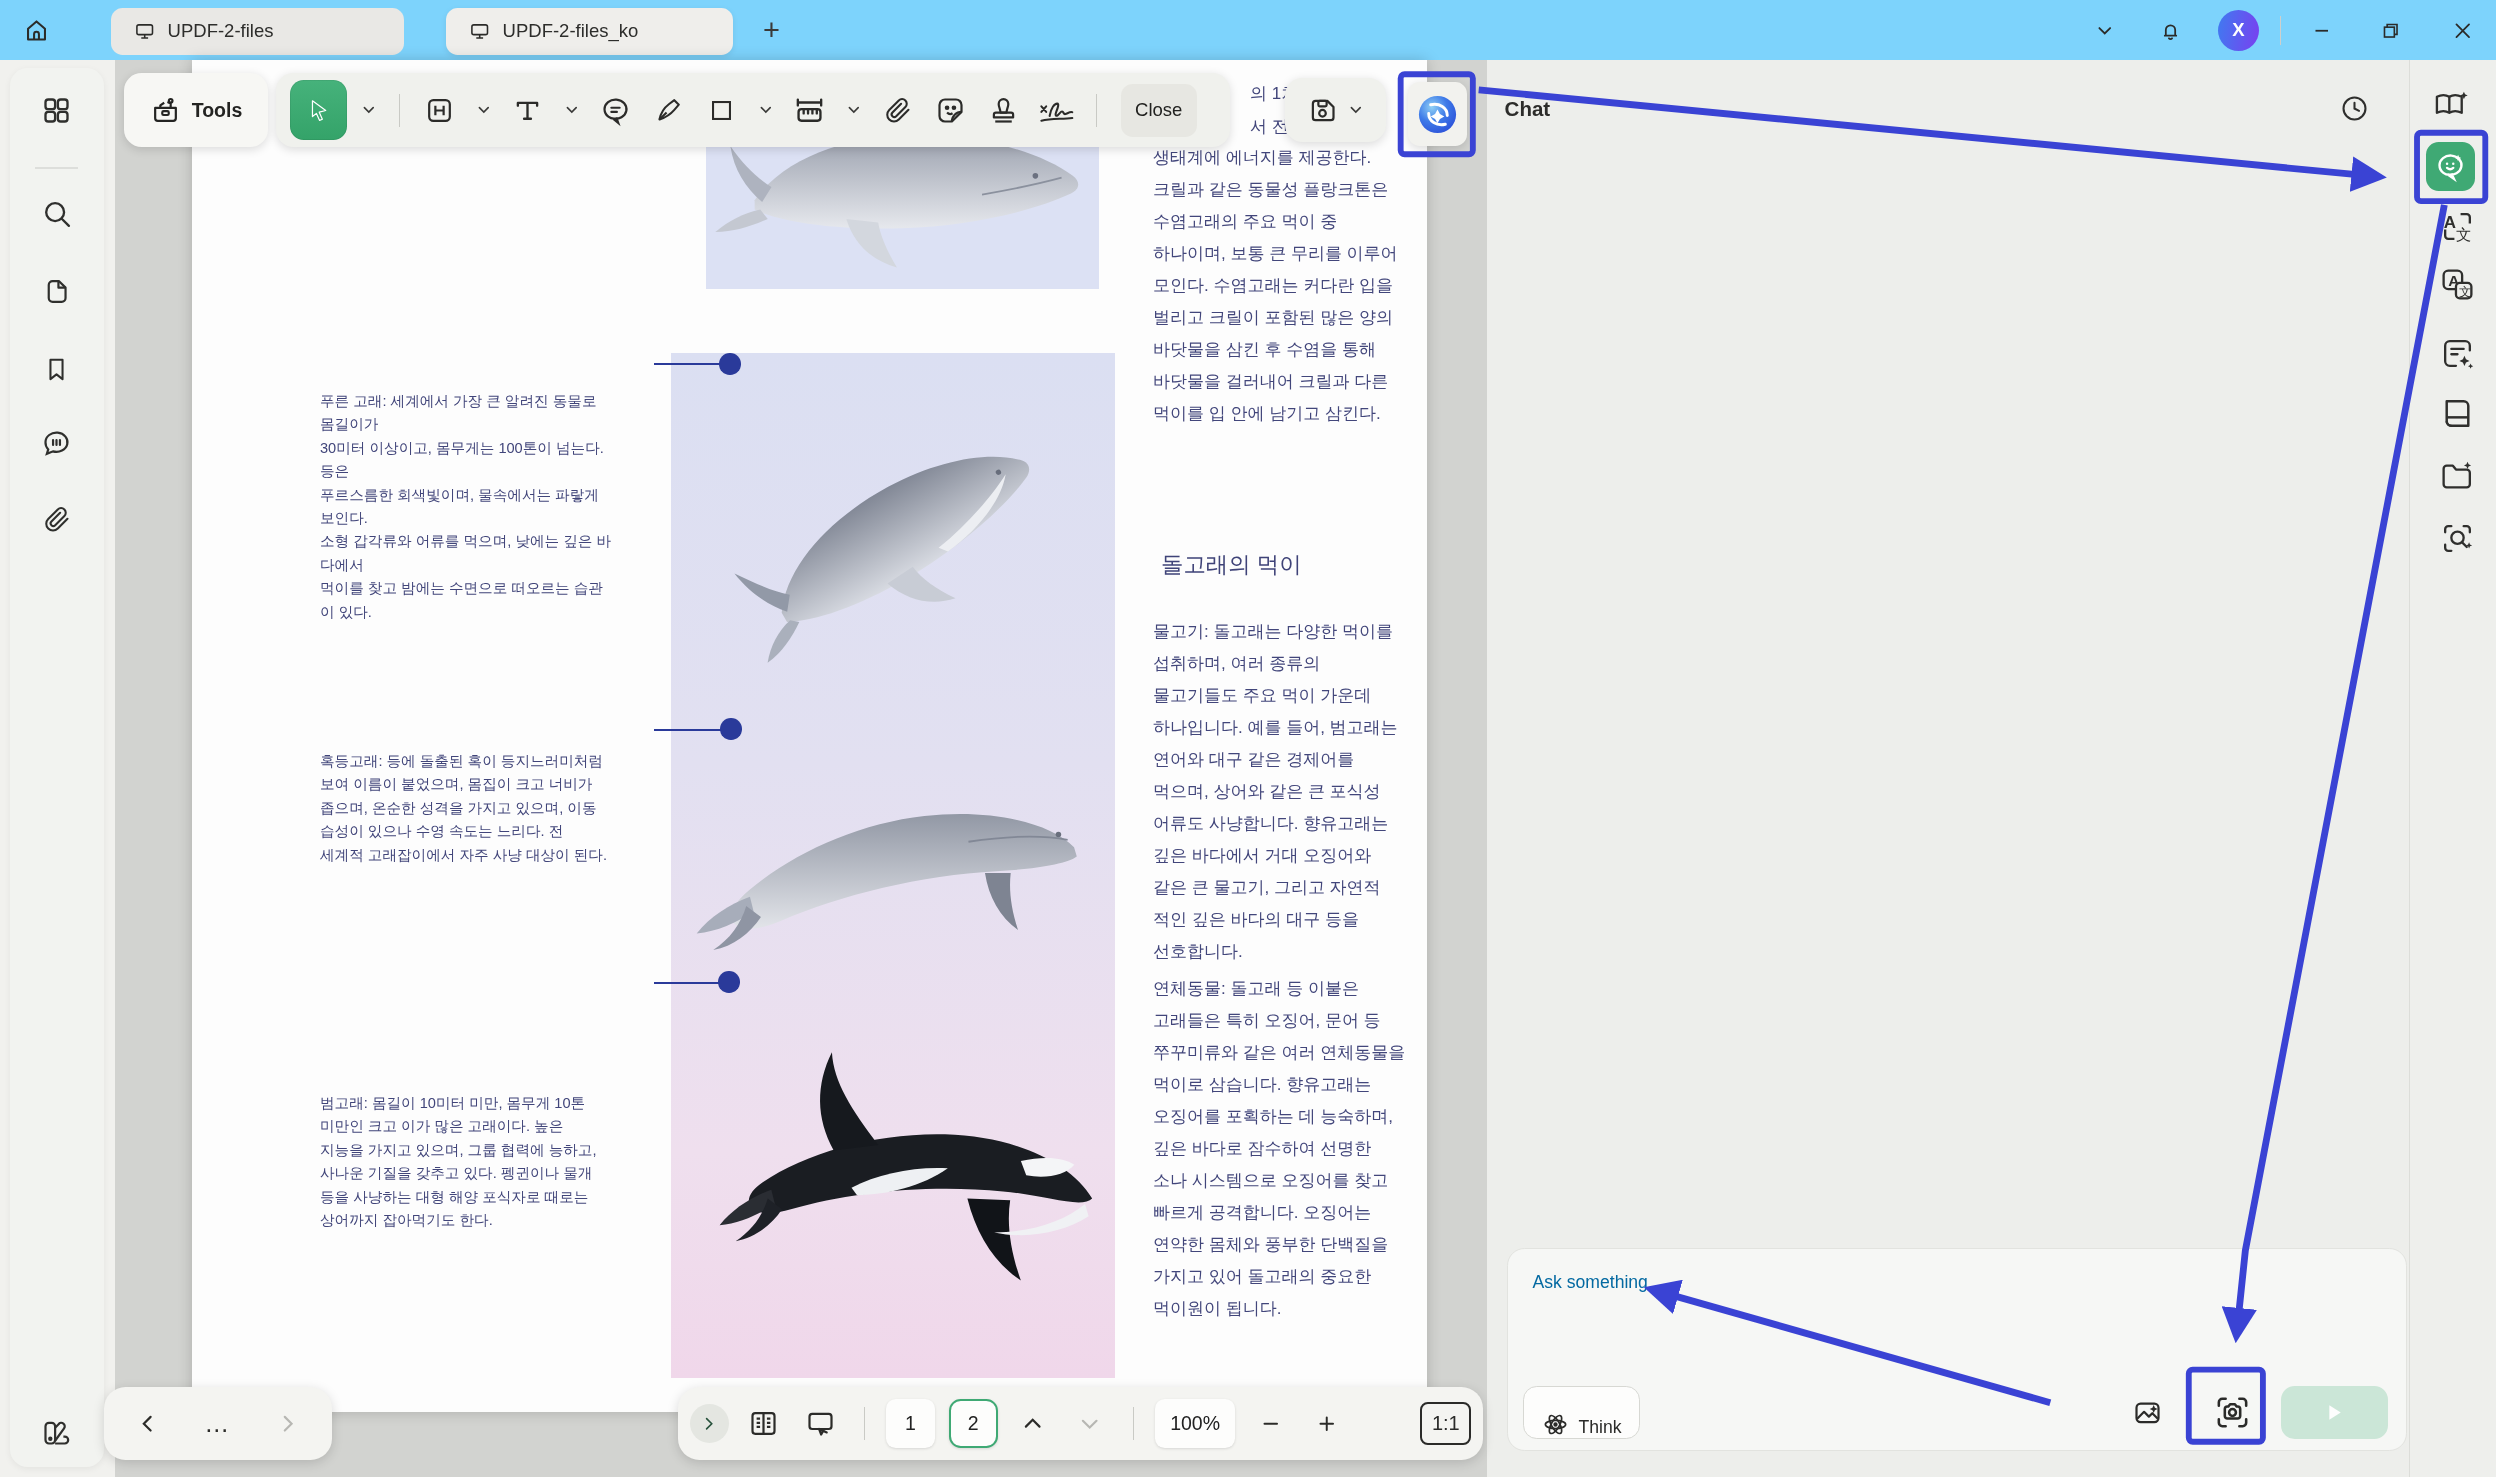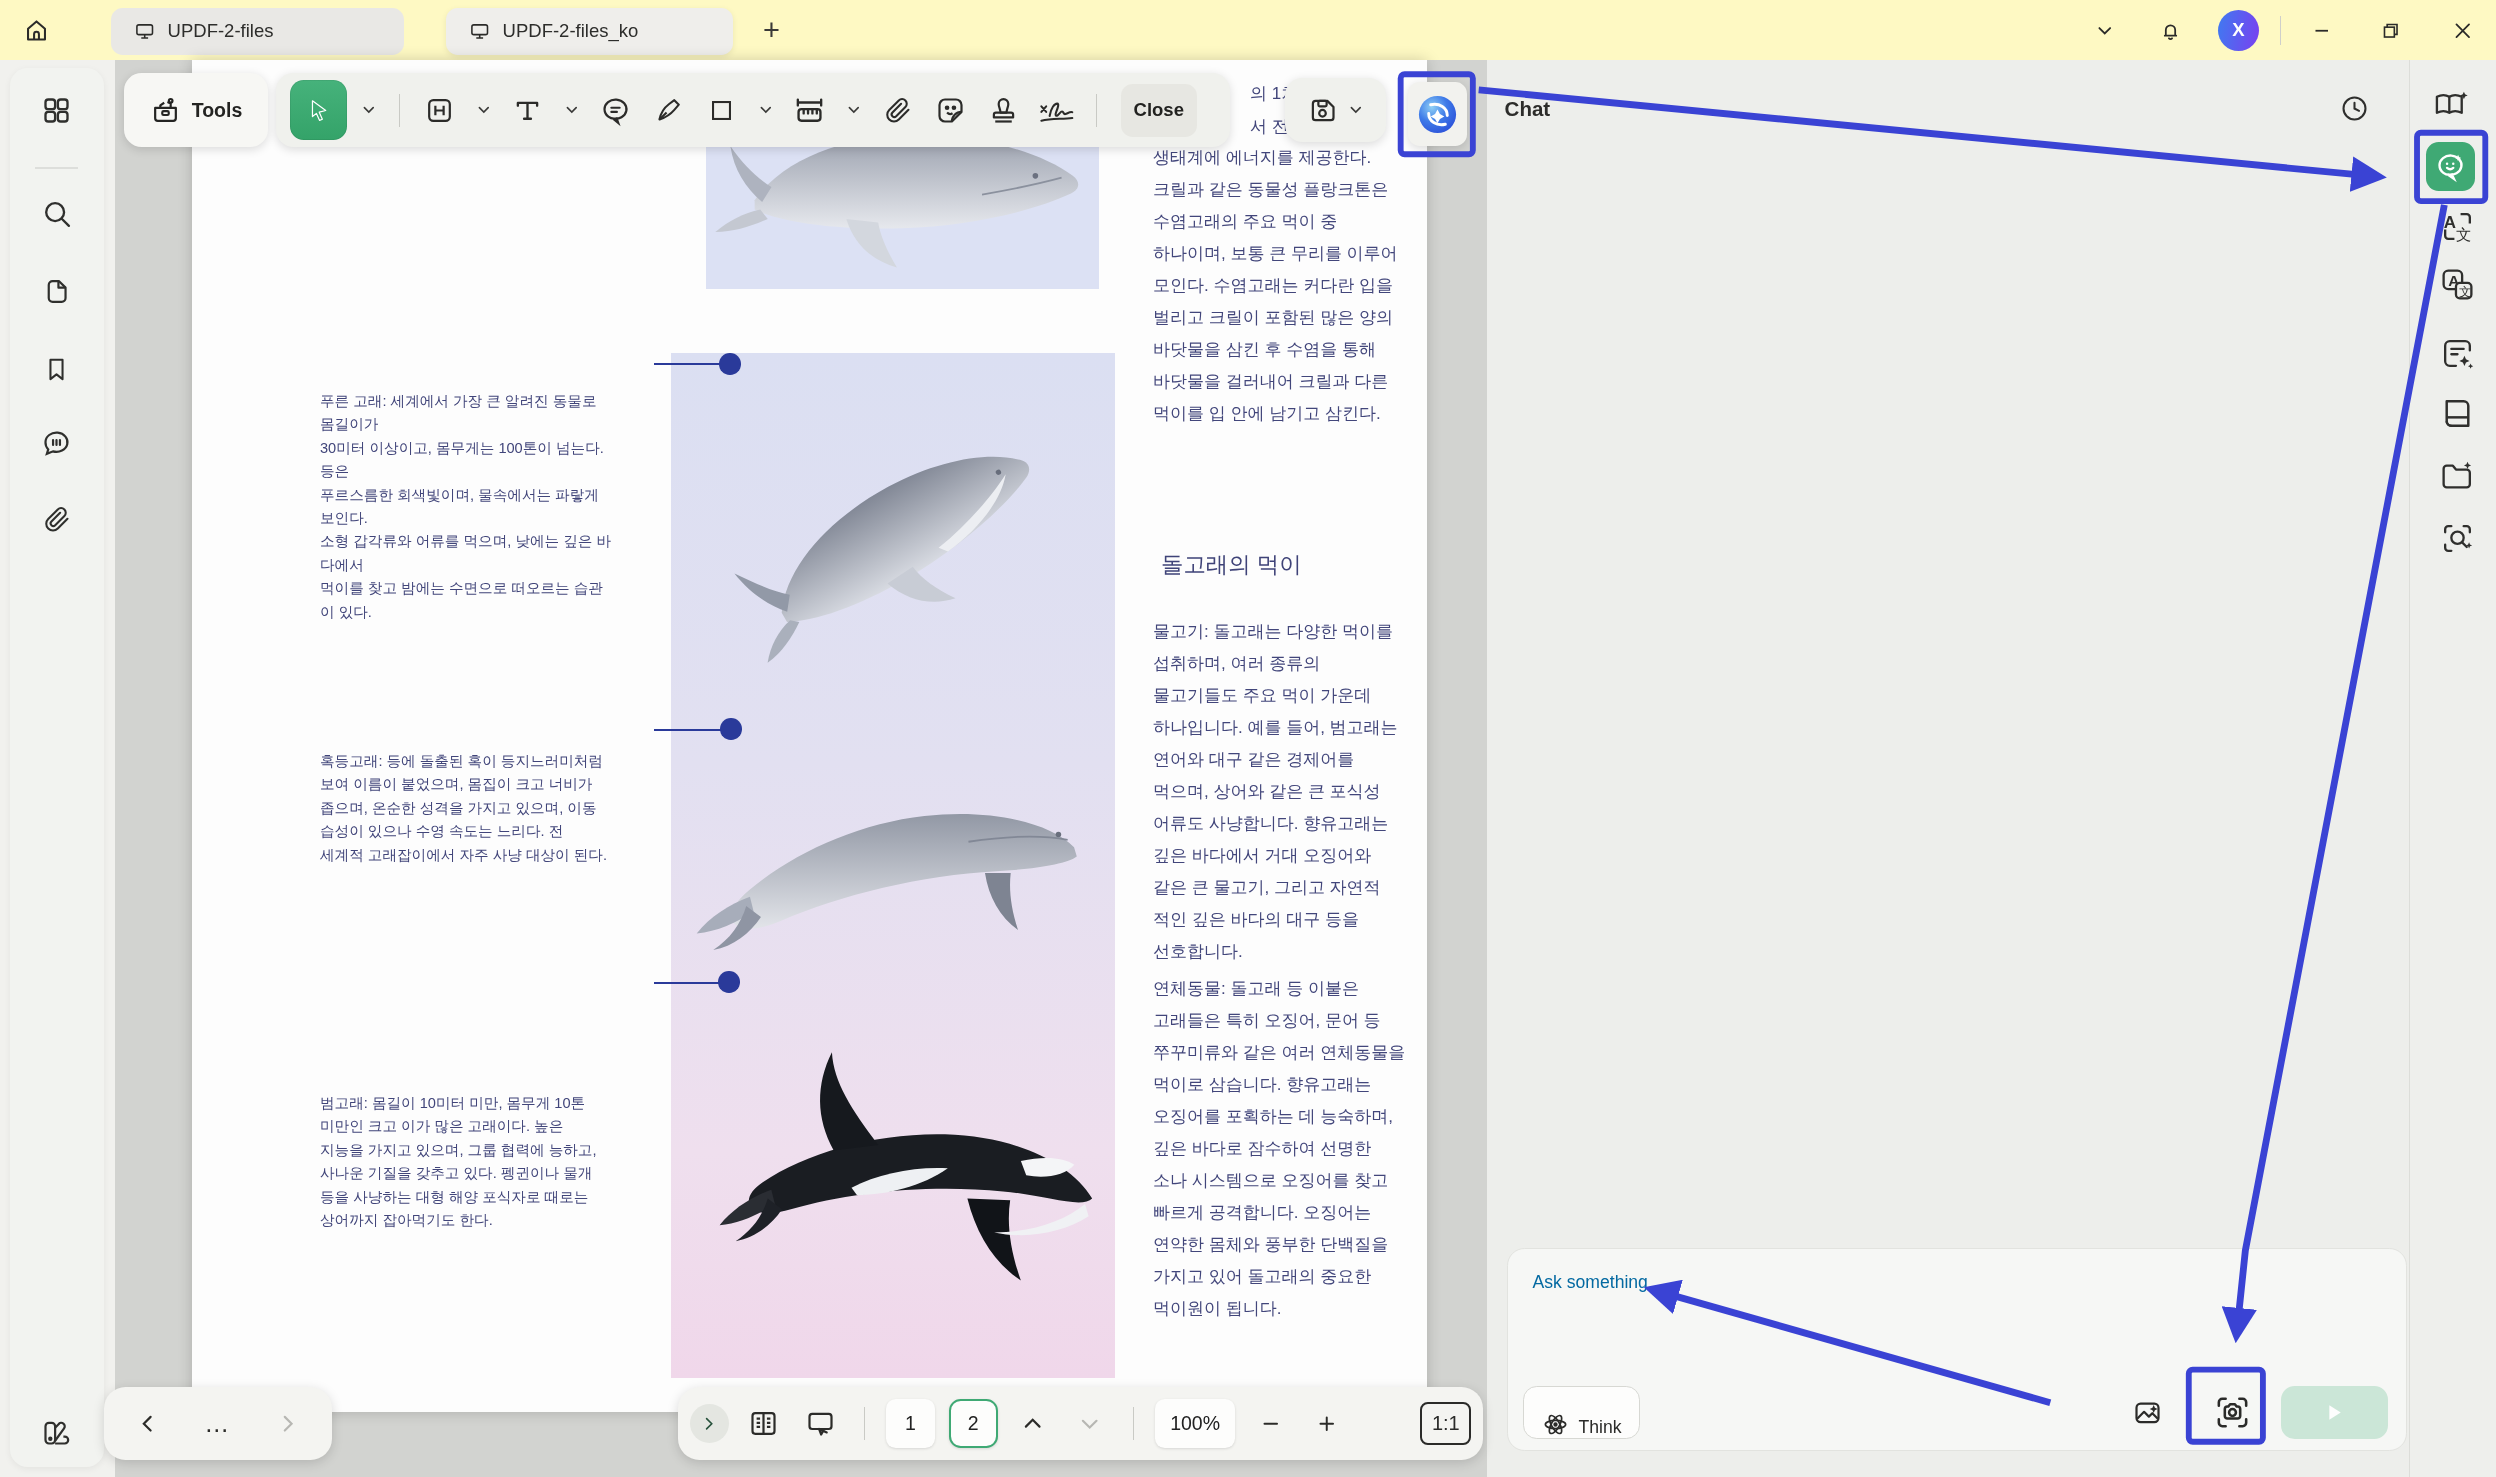--- a/index.html
+++ b/index.html
@@ -1,20 +1,20 @@
 <!DOCTYPE html>
 <html><head>
 <meta charset="utf-8">
 <style>
   html,body{margin:0;padding:0;width:2497px;height:1478px;overflow:hidden;
     font-family:"Liberation Sans","DejaVu Sans",sans-serif;background:#f1f1ee;}
   .abs{position:absolute;}
   svg{display:block;}
   
-  #titlebar{left:0;top:0;width:2497px;height:60px;background:#fef9c3;}
+  #titlebar{left:0;top:0;width:2497px;height:60px;background:#7dd3fc;}
   .tab{display:flex;align-items:center;gap:11.7px;height:47px;top:7.8px;border-radius:11.7px;padding:0 21.5px;box-sizing:border-box;}
   .tab-label{font-size:18.5px;color:#2d2d2b;}
   .winbtn{display:flex;align-items:center;justify-content:center;width:45px;height:45px;top:7.8px;color:#2b2b29;}
   
   #left-sidebar{left:9.8px;top:68px;width:94px;height:1399px;background:#f2f3f0;border-radius:17.6px;box-shadow:0 2px 7.8px rgba(0,0,0,.06);}
   .side-ic{position:absolute;left:26px;width:41px;height:41px;display:flex;align-items:center;justify-content:center;}
   
   #canvas{left:115px;top:60px;width:1372px;height:1417px;background:#d2d3d0;}
   #page{position:absolute;left:77px;top:0;width:1235px;height:1352px;background:#fdfdfd;box-shadow:0 0 13.7px rgba(0,0,0,.18);}
   #img-strip{position:absolute;left:479px;top:293px;width:444px;height:1025px;
@@ -23,21 +23,21 @@
   .note{position:absolute;font-size:14.6px;line-height:23.4px;color:#41457a;white-space:pre-line;width:293px;}
   .rcol{position:absolute;left:961px;width:293px;font-size:17px;line-height:32px;color:#42467b;white-space:pre-line;}
   .frag{position:absolute;font-size:17px;color:#42467b;white-space:nowrap;}
   .rhead{position:absolute;left:961px;font-size:22.4px;color:#3f4378;}
   .dot{position:absolute;width:21.5px;height:21.5px;border-radius:50%;background:#2a3a9a;}
   .dotline{position:absolute;height:2px;background:#2a3a9a;}
   
   .pill{position:absolute;background:#f0f1ed;border-radius:17.6px;box-shadow:0 2.9px 9.8px rgba(0,0,0,.13);display:flex;align-items:center;}
   #tools-btn{left:124px;top:73px;width:144px;height:74px;background:#f7f7f4;justify-content:center;gap:11px;z-index:11;}
   #tools-btn span{font-size:19.5px;font-weight:bold;color:#242422;}
-  #main-toolbar{left:276px;top:73px;width:954px;height:74px;padding:0 13.7px;gap:10px;z-index:10;box-sizing:border-box;font-weight:bold;}
+  #main-toolbar{left:276px;top:73px;width:954px;height:74px;padding:0 13.7px;gap:10px;z-index:10;box-sizing:border-box;}
   .tb{width:43px;height:59px;display:flex;align-items:center;justify-content:center;}
   .tb.narrow{width:25px;}
   .tbdiv{width:1px;height:33px;background:#c9cac5;margin:0 7.8px;}
   #select-tool{width:57px;height:60px;border-radius:13.7px;background:linear-gradient(180deg,#46b27b,#34a369);display:flex;align-items:center;justify-content:center;box-shadow:inset 0 0 0 1px rgba(0,0,0,.06);}
   #close-btn{margin-left:5.9px;width:76px;height:53px;border-radius:11.7px;background:#e7e7e2;display:flex;align-items:center;justify-content:center;font-size:18.5px;color:#222220;}
   #save-pill{left:1285px;top:78px;width:101px;height:64px;justify-content:center;gap:7.8px;z-index:10;}
   #ai-toolbar-btn{left:1408px;top:82px;width:59px;height:64px;border-radius:11.7px;background:#f2f2ee;display:flex;align-items:center;justify-content:center;box-shadow:0 2.9px 9.8px rgba(0,0,0,.13);z-index:10;}
   
   .bpill{position:absolute;top:1387px;height:73px;background:#f4f4f1;border-radius:21.5px;box-shadow:0 2.9px 11.7px rgba(0,0,0,.15);display:flex;align-items:center;z-index:12;}
   #nav-pill{left:104px;width:208px;justify-content:space-around;padding:0 9.8px;}

